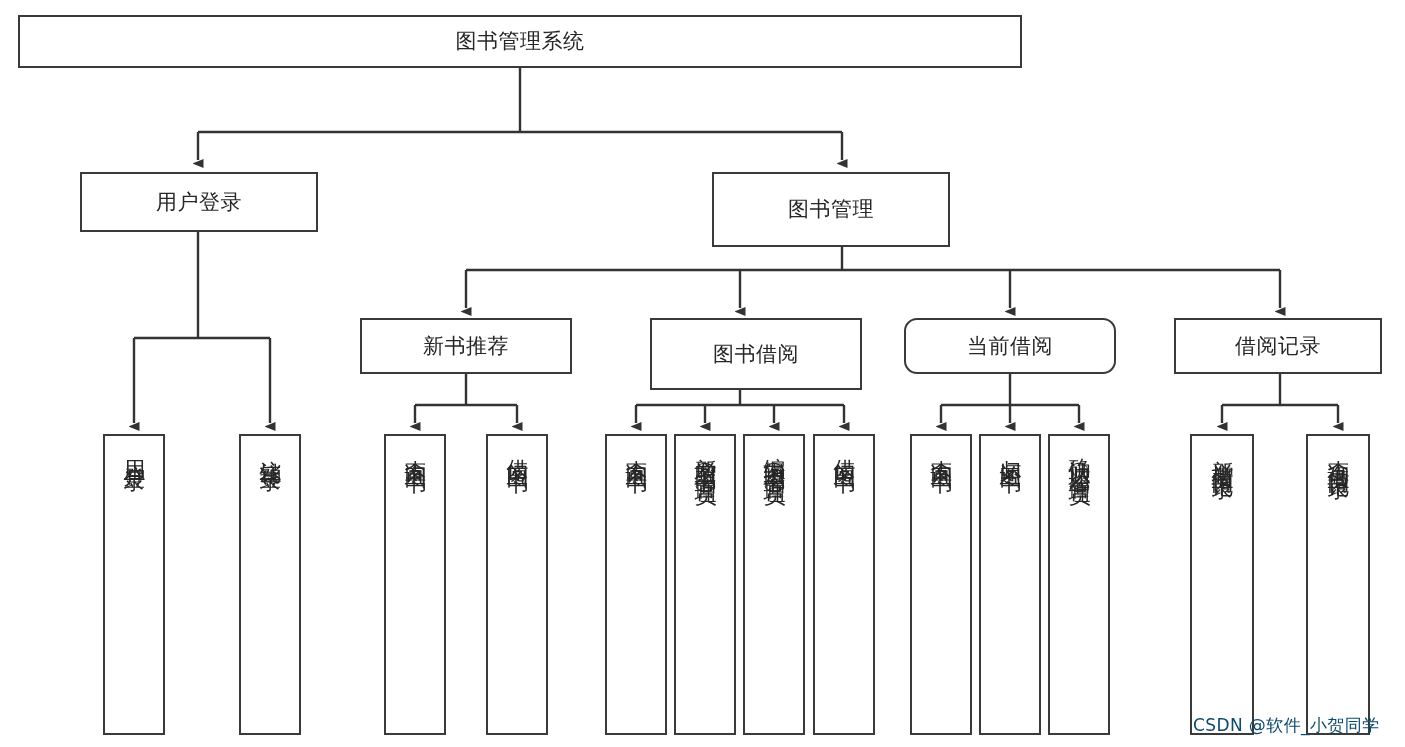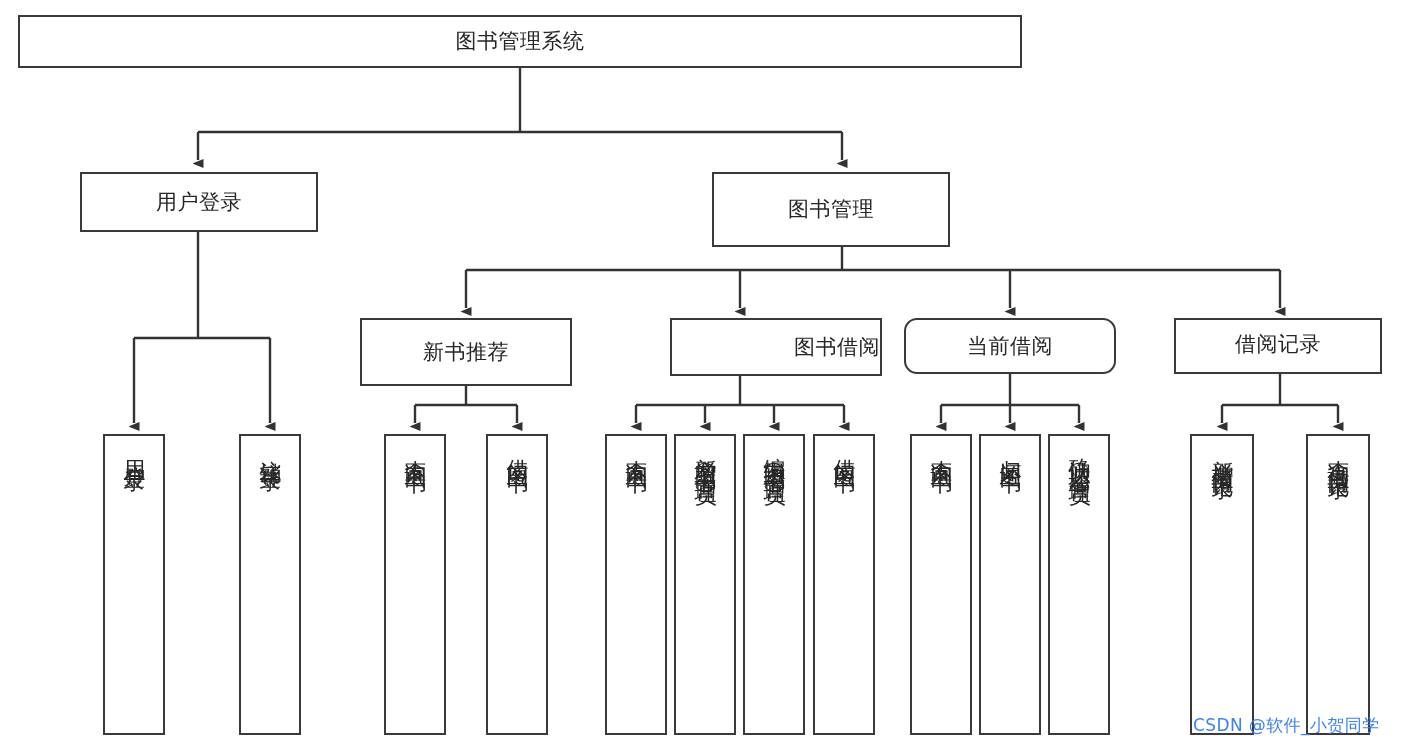--- a/index.html
+++ b/index.html
@@ -63,21 +63,21 @@
     line-height: 1.04;
     letter-spacing: 4px;
     white-space: nowrap;
     margin-top: 2px;
   }
   .node.vert.tall .lbl {
     margin-top: 0px;
   }
   .watermark {
     position: absolute;
-    color: #3b82f6;
+    color: #0c4a6e;
     font-size: 17px;
     letter-spacing: 0.4px;
     white-space: nowrap;
     z-index: 5;
   }
 </style>
 </head>
 <body>
 
 <div id="canvas">
@@ -139,30 +139,30 @@
     <span class="lbl">图书管理系统</span>
   </div>
 
   <div class="node horiz" style="left:80px; top:172px; width:238px; height:60px;">
     <span class="lbl">用户登录</span>
   </div>
   <div class="node horiz" style="left:712px; top:172px; width:238px; height:75px;">
     <span class="lbl">图书管理</span>
   </div>
 
-  <div class="node horiz" style="left:360px; top:318px; width:212px; height:68px;">
+  <div class="node horiz" style="left:360px; top:318px; width:212px; height:56px;">
     <span class="lbl">新书推荐</span>
   </div>
-  <div class="node horiz" style="left:670px; top:318px; width:212px; height:58px;justify-content:flex-end;">
+  <div class="node horiz" style="left:650px; top:318px; width:212px; height:72px;">
     <span class="lbl">图书借阅</span>
   </div>
   <div class="node horiz" style="left:904px; top:318px; width:212px; height:56px;border-radius:13px;">
     <span class="lbl">当前借阅</span>
   </div>
-  <div class="node horiz" style="left:1174px; top:318px; width:208px; height:56px;font-family:Liberation Mono, monospace;">
+  <div class="node horiz" style="left:1174px; top:318px; width:208px; height:56px;">
     <span class="lbl">借阅记录</span>
   </div>
 
   <div class="node vert" style="left:103px; top:434px; width:62px; height:301px;">
     <span class="lbl">用户登录</span>
   </div>
   <div class="node vert" style="left:239px; top:434px; width:62px; height:301px;">
     <span class="lbl">注销登录</span>
   </div>
 

